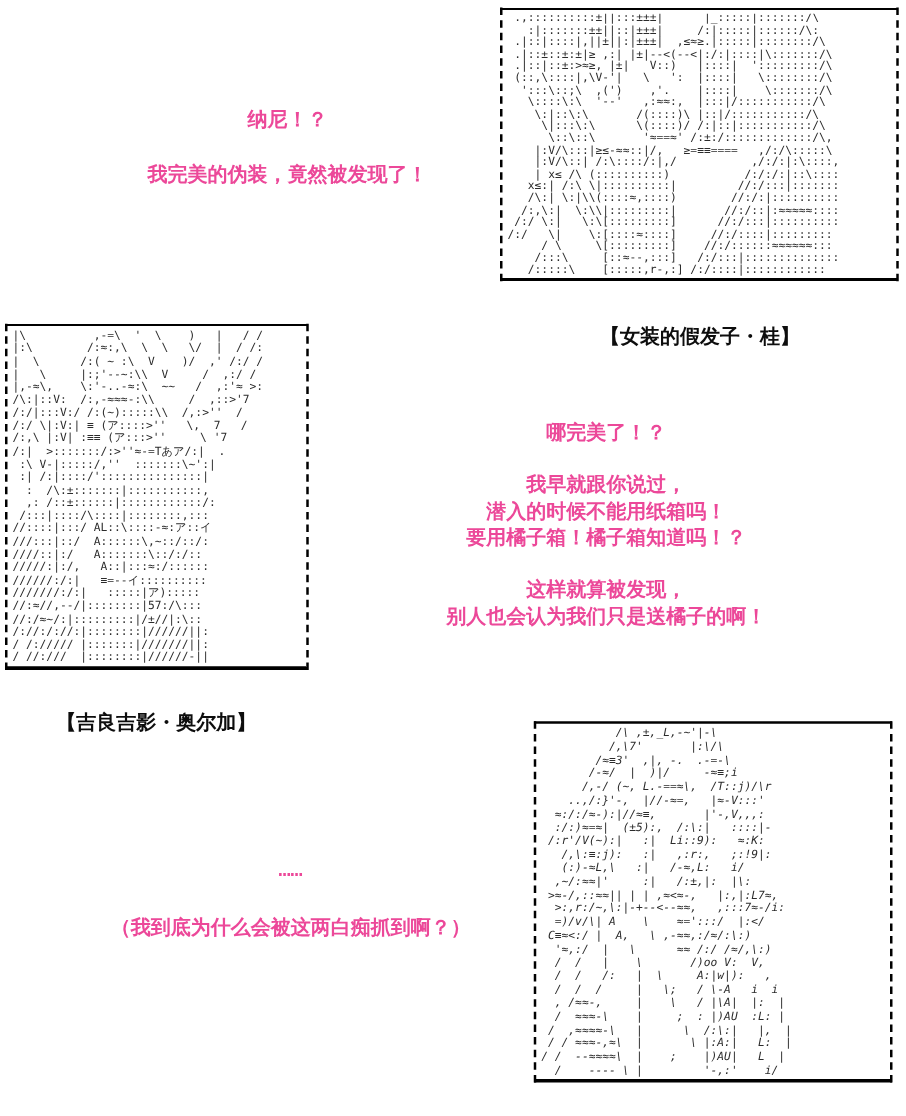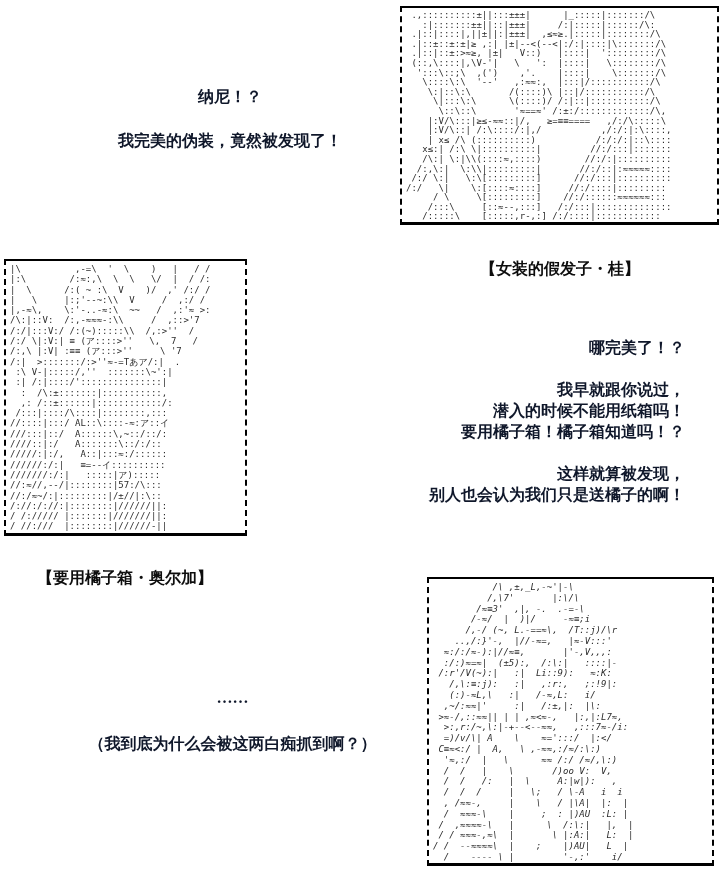--- a/index.html
+++ b/index.html
@@ -3,26 +3,26 @@
 <meta charset="utf-8">
 <style>
   * { margin:0; padding:0; box-sizing:border-box; }
   html,body { background:#ffffff; }
   .canvas {
     position:relative; width:725px; height:893px; background:#ffffff;
     font-family:"Liberation Sans", sans-serif; overflow:hidden; color:#111;
   }
   
   .dialogue {
-    position:absolute; font-weight:bold; color:#0f172a;
-    font-family:Liberation Serif, serif;
+    position:absolute; font-weight:bold; color:#ec4899;
+    font-family:Liberation Mono, monospace;
     white-space:pre; text-align:center;
   }
   .dlg-a { left:30px;  top:86px;  width:400px; font-size:16px; line-height:22px; }
-  .dlg-b { left:285px; top:337px; width:400px; font-size:16px; line-height:21px;text-align:right; }
+  .dlg-b { left:285px; top:337px; width:400px; font-size:16px; line-height:21px; }
   .dlg-c { left:35px;  top:686px; width:395px; font-size:16px; line-height:23px; }
   
   .panel {
     position:absolute; background:#fff;
     border-top:2px solid #000; border-bottom:3px solid #000;
     border-left:2px dashed #000; border-right:2px dashed #000;
     padding:3px 4px; overflow:hidden;
   }
   .panel pre {
     font-family:"DejaVu Sans Mono", monospace; color:#2b2b2b;
@@ -101,21 +101,21 @@
 /////:|:/,   A::|:::≈:/::::::
 //////:/:|   ≡=--イ::::::::::
 ///////:/:|   :::::|ア):::::
 //:≈//,--/|::::::::|57:/\:::
 //:/≈~/:|:::::::::|/±//|:\::
 /://:/://:|::::::::|//////||:
 / /:///// |:::::::|///////||:
 / //:///  |::::::::|//////-||</pre>
   </figure>
 
-  <div class="caption cap-orga">【要用橘子箱・奥尔加】</div>
+  <div class="caption cap-orga">【吉良吉影・奥尔加】</div>
 
   <pre class="dialogue dlg-b">哪完美了！？
 
 我早就跟你说过，
 潜入的时候不能用纸箱吗！
 要用橘子箱！橘子箱知道吗！？
 
 这样就算被发现，
 别人也会认为我们只是送橘子的啊！</pre>
 

